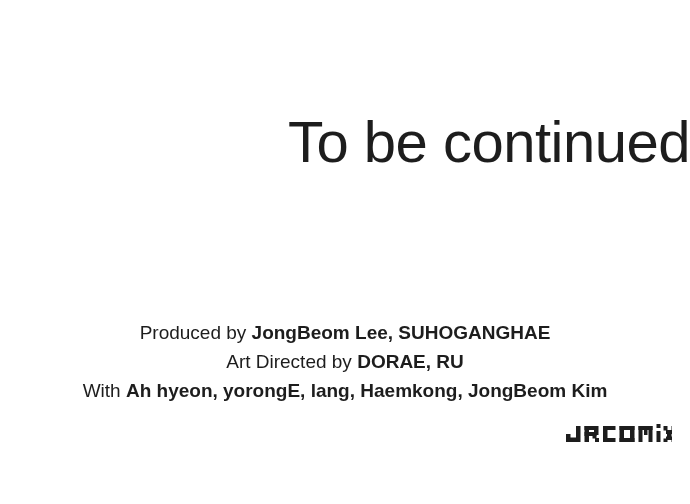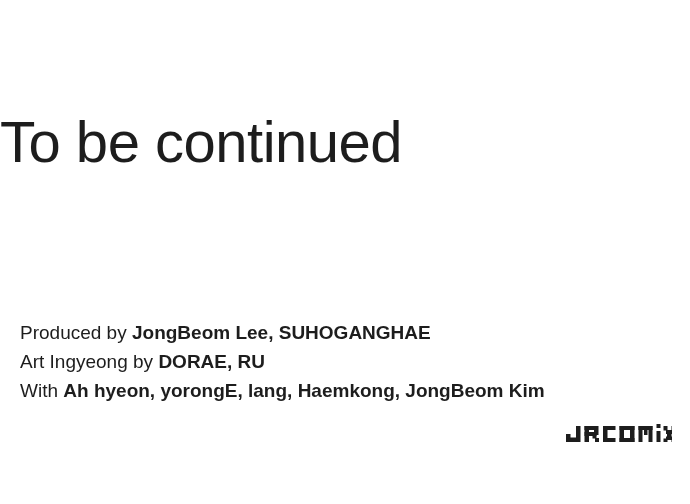--- a/index.html
+++ b/index.html
@@ -22,38 +22,38 @@
     height: 504px;
     background: #ffffff;
   }
 
   
   .title-block {
     position: absolute;
     left: 0;
     top: 112px;
     width: 690px;
-    text-align: left;
+    text-align: right;
   }
   .title {
     font-size: 58px;
     font-weight: 400;
     letter-spacing: -0.5px;
     line-height: 1.05;
     color: #1d1d1d;
     white-space: nowrap;
   }
 
   
   .credits {
     position: absolute;
     right: 20px;
     top: 318px;
     width: 650px;
-    text-align: left;
+    text-align: center;
   }
   .credit-line {
     font-size: 19px;
     line-height: 29px;
     color: #1d1d1d;
     white-space: nowrap;
   }
   .credit-line .lead {
     font-weight: 400;
   }
@@ -83,21 +83,21 @@
     <div class="title">To be continued</div>
   </div>
 
   <div class="credits">
 
     <div class="credit-line">
       <span class="lead">Produced by </span><span class="names">JongBeom Lee, SUHOGANGHAE</span>
     </div>
 
     <div class="credit-line">
-      <span class="lead">Art Ingyeong by </span><span class="names">DORAE, RU</span>
+      <span class="lead">Art Directed by </span><span class="names">DORAE, RU</span>
     </div>
 
     <div class="credit-line">
       <span class="lead">With </span><span class="names">Ah hyeon, yorongE, lang, Haemkong, JongBeom Kim</span>
     </div>
 
   </div>
 
   <div class="logo-wrap">
     <svg class="logo-svg" width="106" height="22" viewBox="0 0 212 44" aria-hidden="true">

